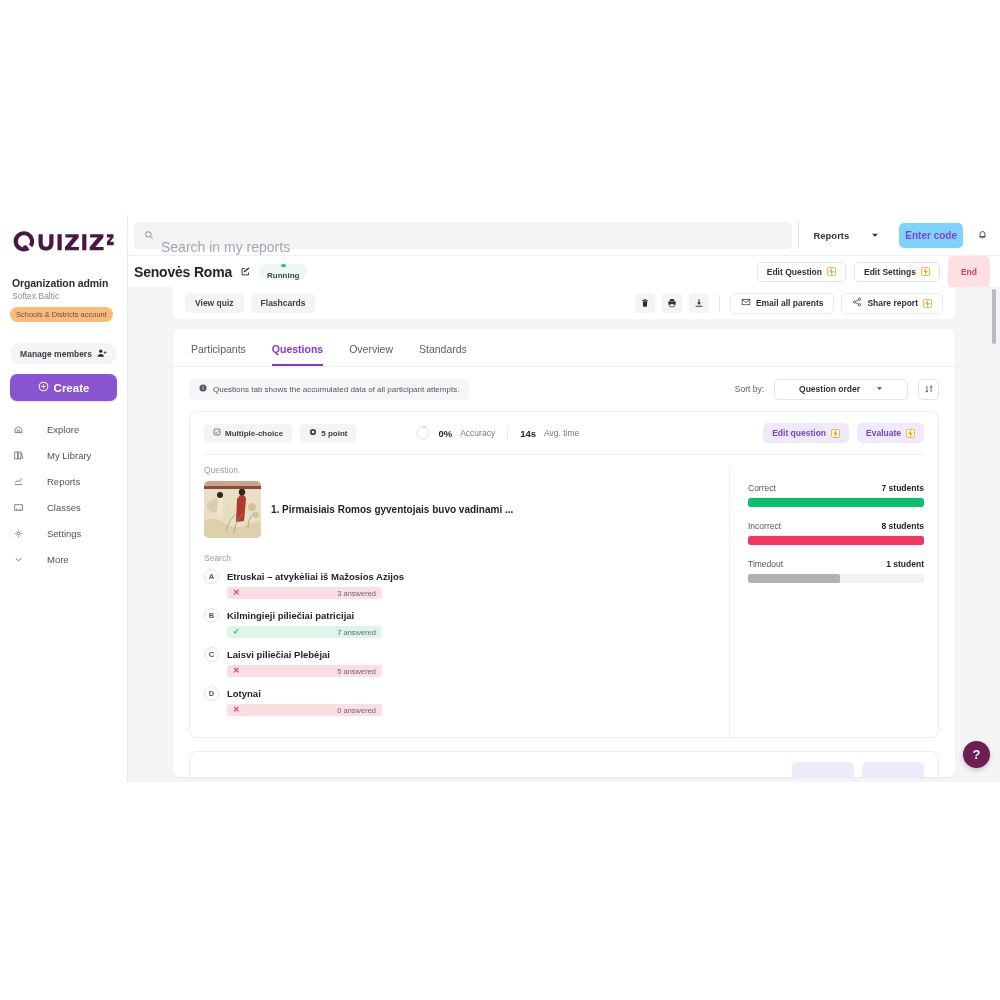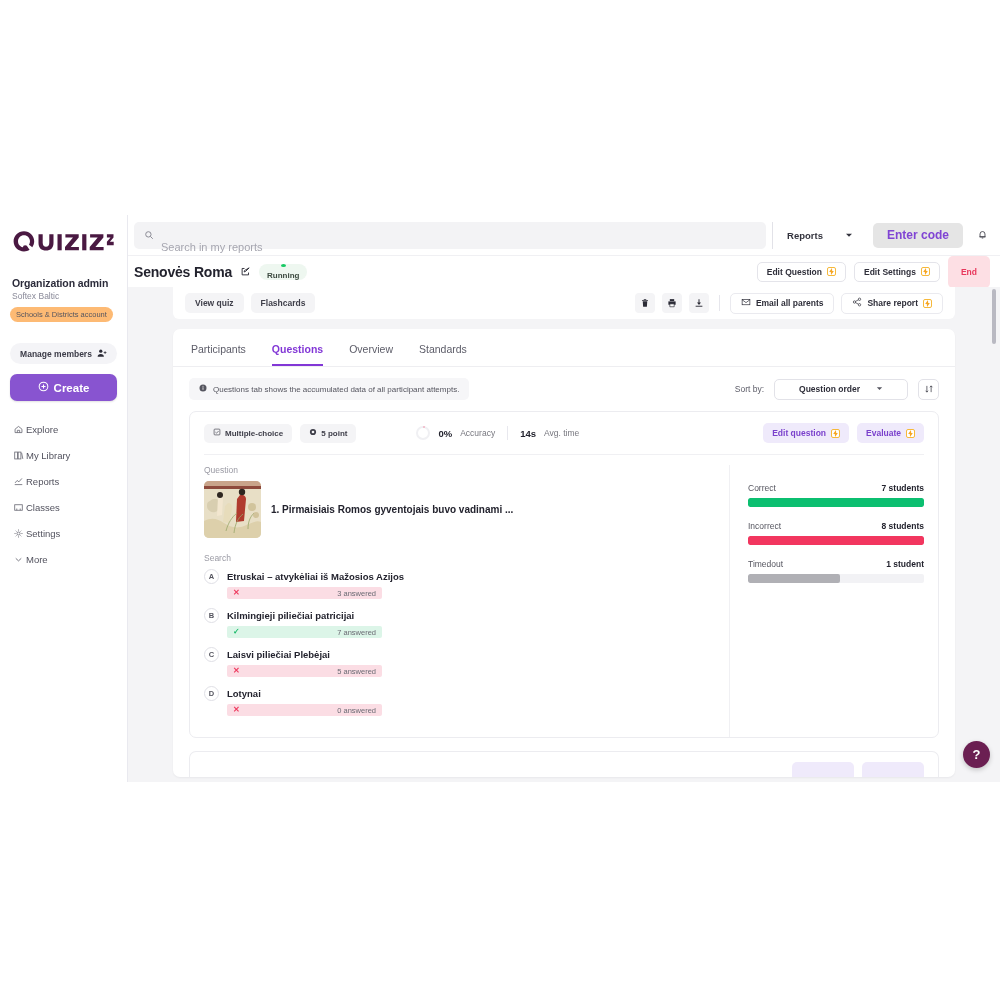--- a/index.html
+++ b/index.html
@@ -47,52 +47,52 @@
     cursor: pointer; padding: 0 8px;
   }
   .create-btn {
     display: flex; align-items: center; justify-content: center; gap: 5px;
     margin: 10px 0 0 0; background: #8854d0; color: #fff;
     border-radius: 7px; height: 27px; font-size: 11.5px; font-weight: 700;
     cursor: pointer; box-shadow: 0 1px 2px rgba(0,0,0,.12);
   }
   .nav { margin-top: 15px; }
   .nav-item {
-    display: flex; align-items: center; gap: 2px;
+    display: flex; align-items: center; gap: 23px;
     height: 26px; font-size: 9.5px; color: #52525e; cursor: pointer;
     padding-left: 3px;
   }
   .nav-item .ic { width: 11px; height: 11px; flex: 0 0 11px; display:flex; align-items:center; justify-content:center; }
   .nav-item .ic svg { display:block; }
 
   
   .main { flex: 1 1 auto; height: 100%; display: flex; flex-direction: column; min-width: 0; position: relative; background:#f4f4f6; }
 
   
   .topbar {
     height: 40px; background: #ffffff; display: flex; align-items: center;
     padding: 0 6px 0 6px; flex: 0 0 40px;
   }
   .search-wrap {
     flex: 1 1 auto; height: 27px; background: #f3f3f5; border-radius: 5px;
     display: flex; align-items: center; padding: 0 10px; gap: 7px; min-width: 0;
   }
   .search-wrap input {
     border: 0; background: transparent; outline: none; flex: 1 1 auto;
-    font-family: "Liberation Sans", sans-serif; font-size: 11px; color: #3a3a44; margin-top: 24px;
+    font-family: "Liberation Sans", sans-serif; font-size: 14px; color: #3a3a44; margin-top: 24px;
   }
   .search-wrap input::placeholder { color: #a6a6b0; }
   .reports-select {
     display: flex; align-items: center; gap: 22px; height: 27px;
     border-left: 1px solid #e2e2e8; padding: 0 12px 0 14px; margin-left: 6px;
     font-size: 9.5px; color: #33333d; font-weight: 600; cursor: pointer; white-space: nowrap;
   }
   .enter-code {
-    background: #e5e5e5; color: #8044d4; font-size: 12px; font-weight: 600;
-    padding: 0 14px; height: 25px; line-height: 25px; border-radius: 5px;
+    background: #7dd3fc; color: #8044d4; font-size: 10px; font-weight: 600;
+    padding: 0 6px; height: 25px; line-height: 25px; border-radius: 5px;
     margin-left: 8px; cursor: pointer; white-space: nowrap;
   }
   .bell {
     width: 24px; height: 24px; border-radius: 50%; background: #fff;
     display: flex; align-items: center; justify-content: center; margin-left: 7px;
     cursor: pointer; flex: 0 0 24px;
   }
 
   
   .titlebar {

